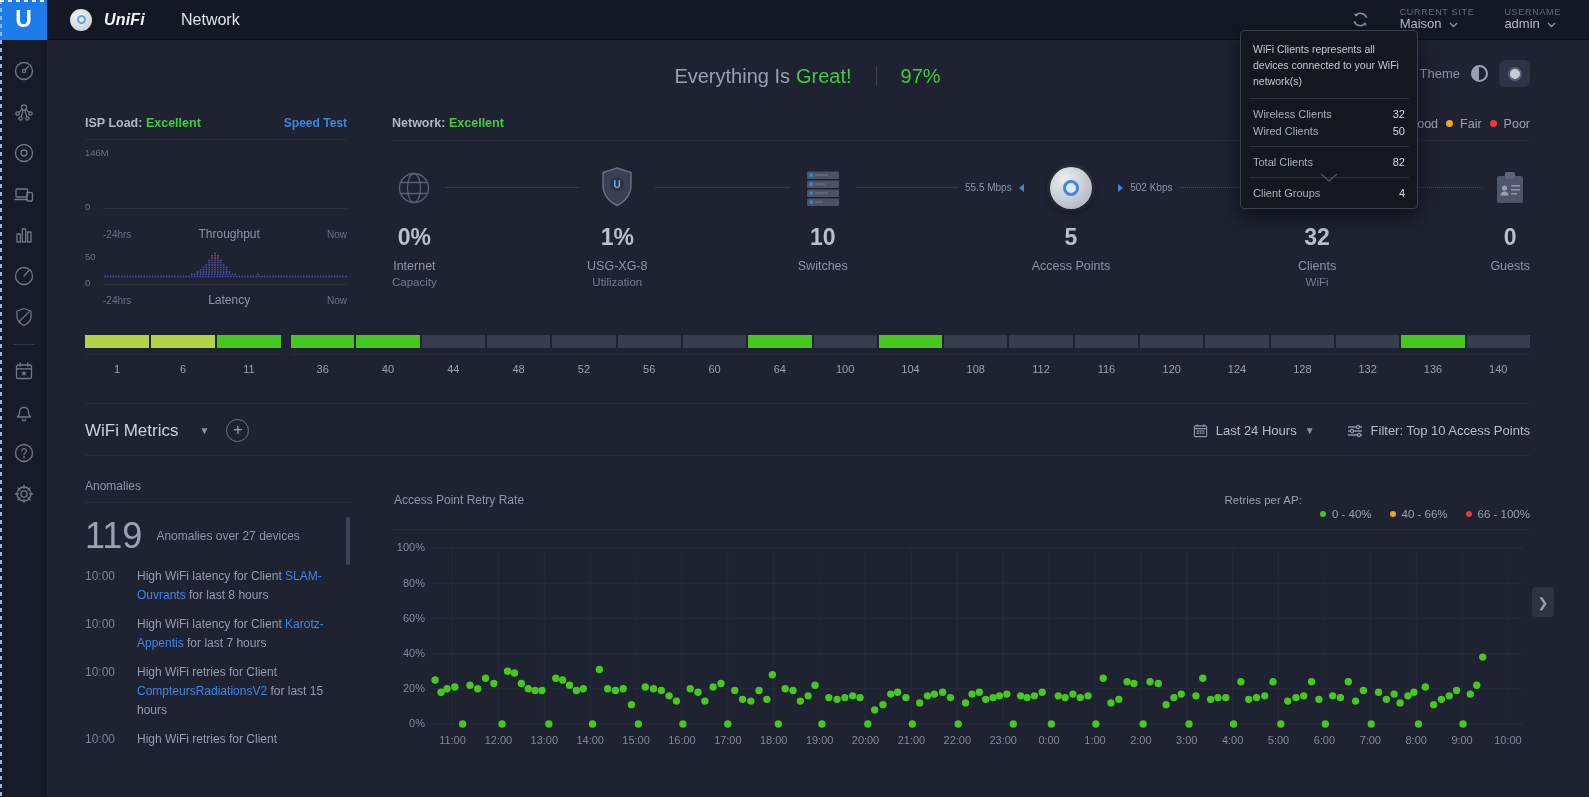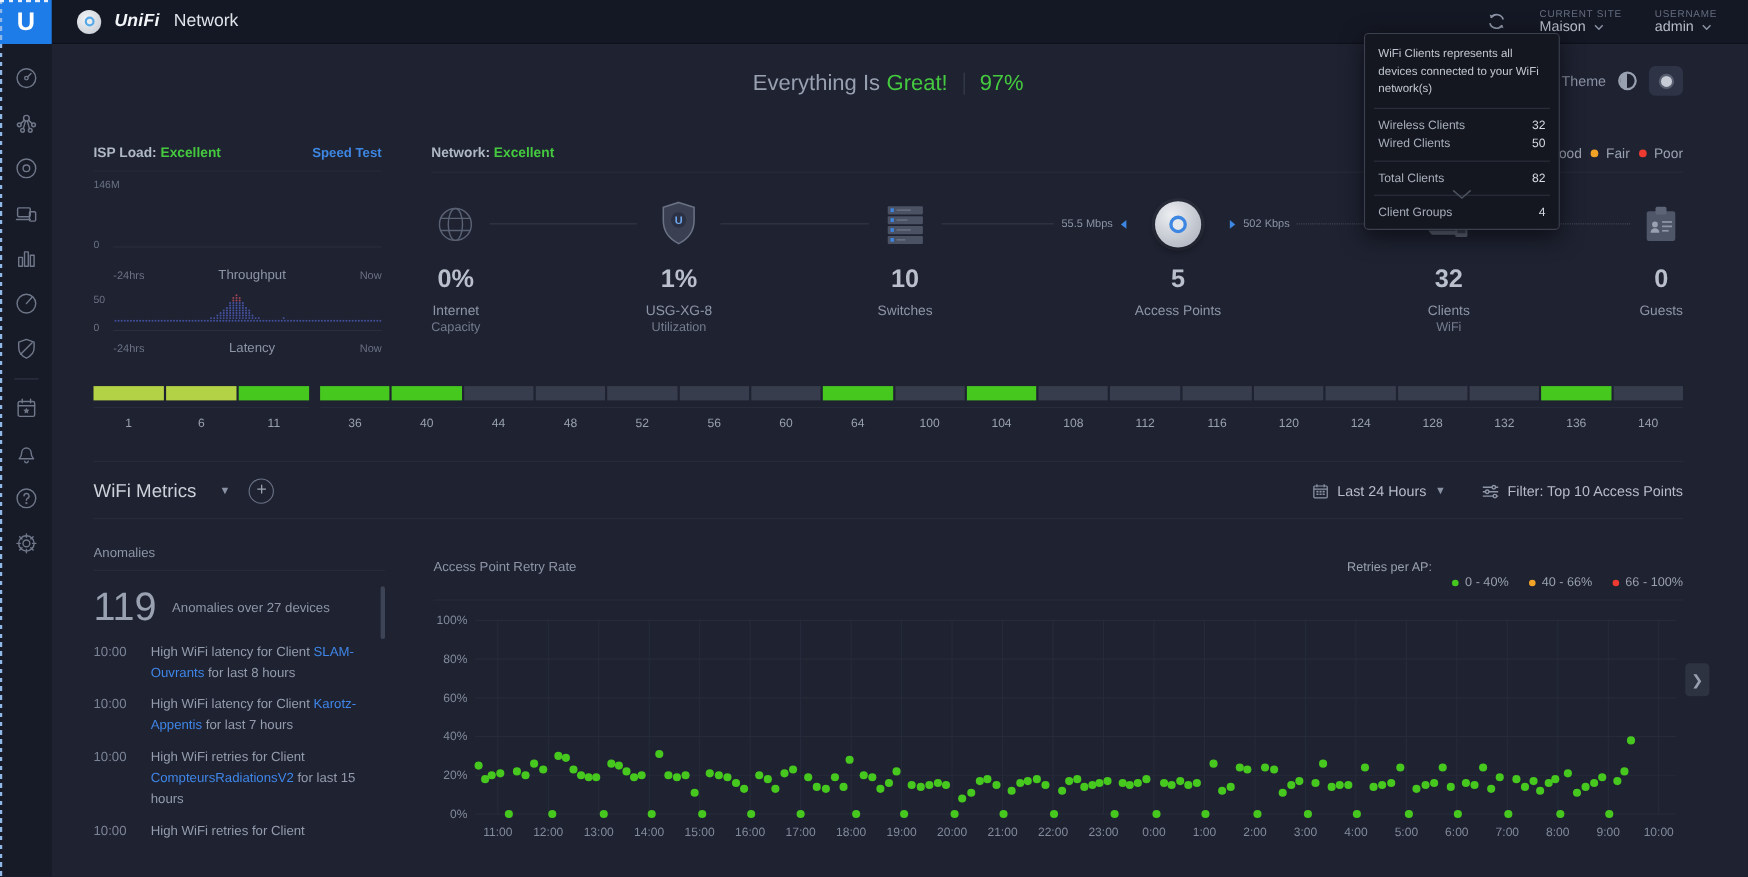--- a/index.html
+++ b/index.html
@@ -13,21 +13,21 @@
   .topbar { position:absolute; top:0; left:0; right:0; height:40px; background:#141824;
     display:flex; align-items:center; z-index:6; border-bottom:1px solid #0e1119; }
   .logo { width:47px; height:40px; background:#1e7ce8; color:#fff; display:flex;
     align-items:center; justify-content:center; font-size:23px; font-weight:bold; flex:none; }
   .app-title { display:flex; align-items:center; margin-left:23px; gap:12px; }
   .ap-badge { width:22px; height:22px; border-radius:50%;
     background:radial-gradient(circle at 40% 35%, #f2f4f6, #cdd1d8 75%);
     display:flex; align-items:center; justify-content:center; }
   .ap-badge span { width:9px; height:9px; border-radius:50%; border:2.5px solid #57a9e8; background:#e9ecef; display:block; }
   .t-unifi { font-size:16px; font-weight:bold; font-style:italic; color:#f2f4f7; letter-spacing:.2px; }
-  .t-net { font-size:16px; color:#dfe3ea; margin-left:1px; font-weight:normal; }
+  .t-net { font-size:16px; color:#dfe3ea; margin-left:24px; font-weight:normal; }
   .topbar-right { margin-left:auto; display:flex; align-items:center; gap:30px; padding-right:28px; }
   .tb-block { line-height:1.15; cursor:pointer; }
   .tb-label { font-size:9px; letter-spacing:.7px; color:#646d80; }
   .tb-value { font-size:13px; color:#b6bcc9; display:flex; align-items:center; gap:7px; }
   .chev { width:9px; height:6px; display:inline-block; }
   .chev svg { display:block; }
   .refresh-btn { cursor:pointer; display:flex; }
   
   .marquee-left { position:absolute; left:0; top:0; bottom:0; width:2px; z-index:20;
     background:repeating-linear-gradient(180deg,#8fb7e8 0 4px, rgba(0,0,0,0) 4px 8px); }
@@ -35,34 +35,34 @@
     background:repeating-linear-gradient(90deg,#e8f1fb 0 4px, rgba(0,0,0,0) 4px 8px); }
   
   .sidebar { position:absolute; left:0; top:40px; bottom:0; width:47px; background:#171b28;
     display:flex; flex-direction:column; align-items:center; padding-top:11px; z-index:5; }
   .side-icon { width:40px; height:40px; display:flex; align-items:center; justify-content:center;
     cursor:pointer; color:#6f7789; margin-bottom:1px; }
   .side-icon svg { stroke:#6f7789; fill:none; stroke-width:1.3; stroke-linecap:round; stroke-linejoin:round; }
   .side-div { width:22px; border-top:1px solid #313748; margin:6px 0; }
   
   .content { position:absolute; left:47px; top:40px; right:0; bottom:0; padding:0 59px 0 38px; background:#1e2231; }
-  .status-row { position:relative; height:72px; display:flex; align-items:center; justify-content:center; gap:14px; }
+  .status-row { position:relative; height:72px; display:flex; align-items:center; justify-content:center; gap:24px; }
   .st-prefix { font-size:20px; color:#99a1b1; }
   .st-great { font-size:20px; color:#45c93f; margin-left:6px; }
   .st-bar { width:1px; height:20px; background:#3a4152; }
   .st-score { font-size:20px; color:#45c93f; }
   .theme-ctl { position:absolute; right:0; top:20px; display:flex; align-items:center; gap:11px;
     font-size:13px; color:#8a92a3; }
   .contrast-icon { width:17px; height:17px; border-radius:50%; border:2px solid #99a1b1;
     background:linear-gradient(90deg,#99a1b1 0 50%, rgba(0,0,0,0) 50%); cursor:pointer; }
   .theme-active { width:31px; height:27px; border-radius:6px; background:#2e3445; display:flex;
     align-items:center; justify-content:center; cursor:pointer; }
   .theme-active span { width:14px; height:14px; border-radius:50%; background:#c6cbd5; border:2px solid #575e70; display:block; }
   
-  .panels-row { display:flex; margin-top:20px; }
+  .panels-row { display:flex; margin-top:4px; }
   .isp-panel { width:262px; flex:none; margin-right:45px; }
   .panel-header { display:flex; justify-content:space-between; align-items:baseline;
     padding-bottom:9px; border-bottom:1px solid #272c3b; font-size:12.5px; font-weight:bold; color:#b0b8c4; }
   .green { color:#45c93f; }
   .speed-test { color:#3d86e2; font-size:12px; cursor:pointer; }
   .mini { position:relative; margin-top:5px; }
   .ylab { position:absolute; left:0; font-size:9.5px; color:#6b7284; }
   .plot { margin-left:18px; border-bottom:1px solid #2a2f3d; position:relative; }
   .axis-row { margin-left:18px; display:flex; justify-content:space-between; align-items:baseline;
     font-size:10px; color:#6b7284; margin-top:4px; }

